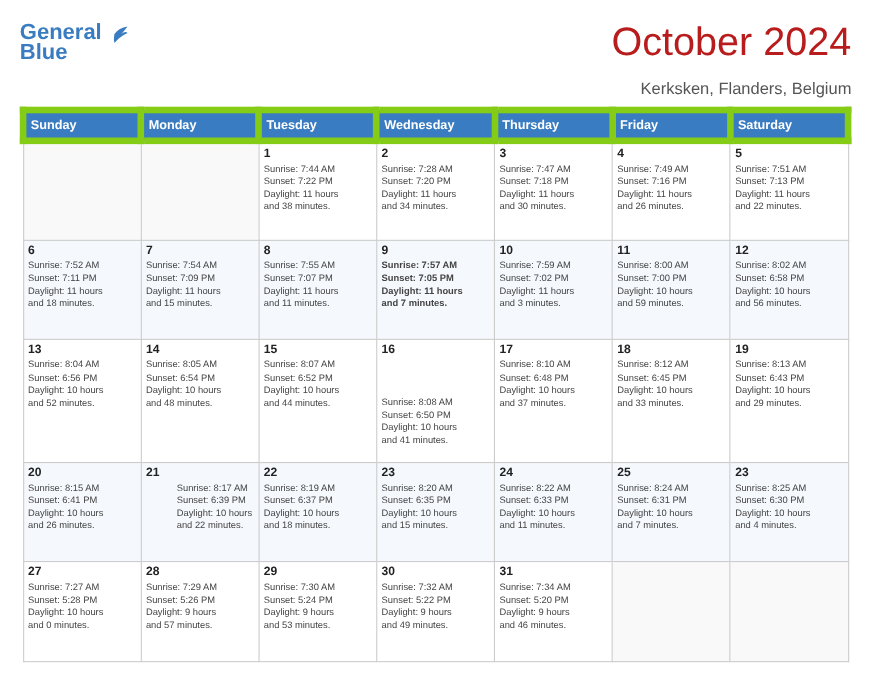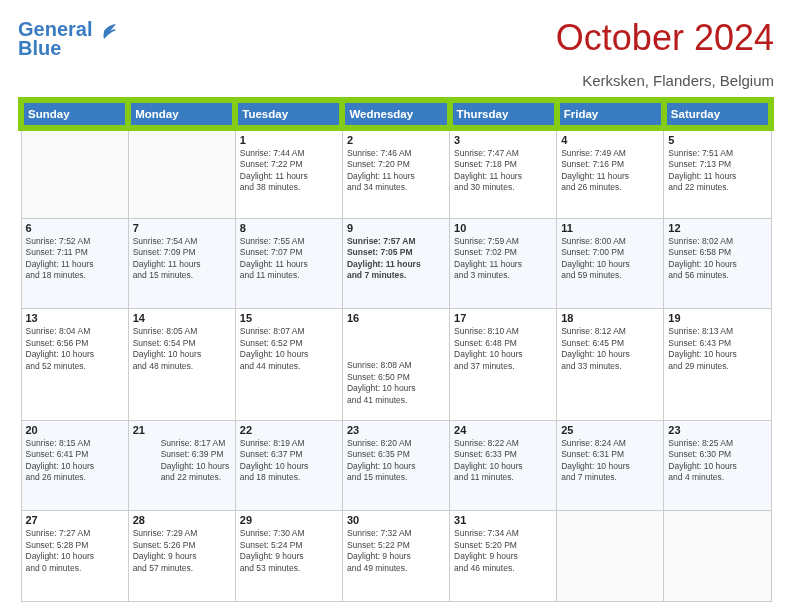--- a/index.html
+++ b/index.html
@@ -128,21 +128,21 @@
           <td class="empty-cell"></td>
           <td>
             <div class="day-number">1</div>
             <div class="day-info" style="white-space: pre-line;">Sunrise: 7:44 AM
 Sunset: 7:22 PM
 Daylight: 11 hours
 and 38 minutes.</div>
           </td>
           <td>
             <div class="day-number">2</div>
-            <div class="day-info" style="white-space: pre-line;">Sunrise: 7:46 AM
+            <div class="day-info" style="white-space: pre-line;">Sunrise: 7:28 AM
 Sunset: 7:20 PM
 Daylight: 11 hours
 and 34 minutes.</div>
           </td>
           <td>
             <div class="day-number">3</div>
             <div class="day-info" style="white-space: pre-line;">Sunrise: 7:47 AM
 Sunset: 7:18 PM
 Daylight: 11 hours
 and 30 minutes.</div>

